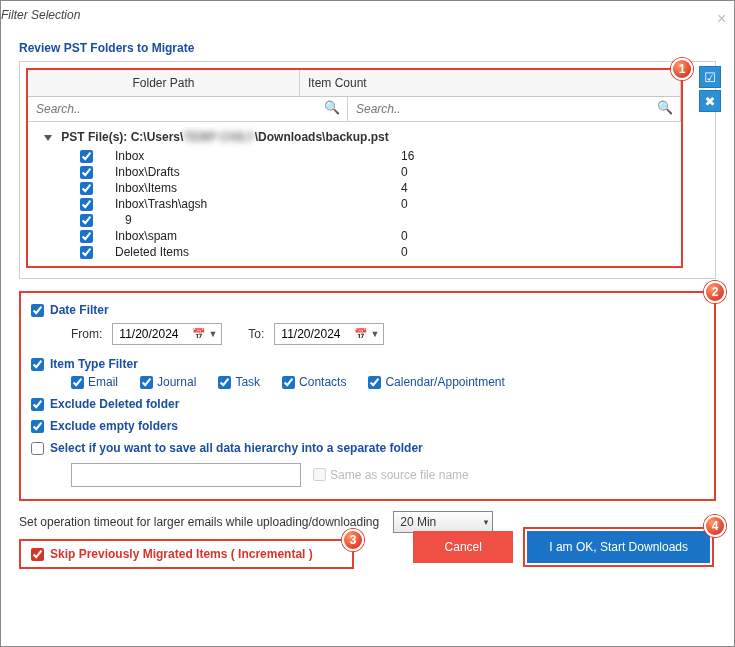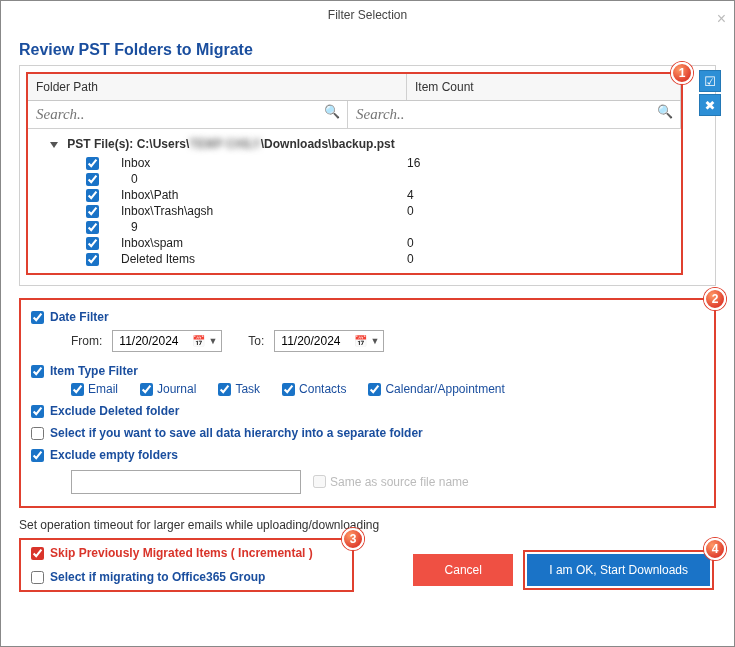--- a/index.html
+++ b/index.html
@@ -13,41 +13,41 @@
   .window {
     width: 735px;
     height: 647px;
     border: 1px solid #888;
     position: relative;
     background: #fff;
   }
   .titlebar {
     height: 28px;
     line-height: 28px;
-    text-align: center;
     font-size: 12px;
     color: #444;
     position: relative;
+    font-style: italic;
   }
   .titlebar .close {
     position: absolute;
     right: 8px;
     top: 4px;
     font-size: 16px;
     color: #bbb;
     cursor: pointer;
   }
   .content {
     padding: 10px 18px 12px 18px;
     position: relative;
   }
   .section-title {
     color: #1a4e9e;
     font-weight: bold;
-    font-size: 16px;
+    font-size: 12px;
     margin: 2px 0 6px 0;
   }
   
   .folder-panel {
     border: 1px solid #d0d0d0;
     padding: 6px 6px 10px 6px;
     position: relative;
   }
   .folder-inner {
     border: 2px solid #e0402f;
@@ -57,51 +57,50 @@
     display: flex;
     border-bottom: 1px solid #c8c8c8;
     background: #f7f7f7;
     font-size: 12px;
     color: #333;
   }
   .col-headers .hcell {
     padding: 6px 8px;
     border-right: 1px solid #d0d0d0;
   }
-  .hcell-path { width: 379px; padding-left: 70px; }
+  .hcell-path { width: 272px; padding-left: 70px; text-align: center; }
   .hcell-count { flex: 1; }
   .search-row {
     display: flex;
     border-bottom: 1px solid #d0d0d0;
   }
   .search-cell {
     position: relative;
     border-right: 1px solid #d0d0d0;
   }
   .search-cell input {
     width: 100%;
     border: none;
     padding: 5px 24px 5px 8px;
-    font-size: 15px;
+    font-size: 12px;
     font-style: italic;
     color: #0369a1;
     outline: none;
-    font-family: Liberation Serif, serif;
   }
   .search-cell .mag {
     position: absolute;
     right: 6px;
     top: 3px;
     color: #1a73c7;
     font-size: 13px;
   }
   .sc-path { width: 320px; }
   .sc-count { flex: 1; }
   .tree {
-    padding: 6px 4px 6px 18px;
+    padding: 6px 4px 6px 12px;
   }
   .tree-root {
     font-weight: bold;
     font-size: 12px;
     padding: 2px 0 4px 0;
   }
   .tree-root .arrow {
     display: inline-block;
     width: 0; height: 0;
     border-left: 4px solid transparent;
@@ -348,25 +347,26 @@
             <span>PST File(s): C:\Users\</span><span class="blur">TEMP CHILY</span><span>\Downloads\backup.pst</span>
           </div>
 
           <div class="tree-row">
             <input type="checkbox" class="chk" checked="" style="">
             <span class="label">Inbox</span>
             <span class="count">16</span>
           </div>
           <div class="tree-row">
             <input type="checkbox" class="chk" checked="" style="">
+            <span class="label">Inbox\Drafts</span>
             <span class="count">0</span>
           </div>
           <div class="tree-row">
             <input type="checkbox" class="chk" checked="" style="">
-            <span class="label">Inbox\Path</span>
+            <span class="label">Inbox\Items</span>
             <span class="count">4</span>
           </div>
           <div class="tree-row">
             <input type="checkbox" class="chk" checked="" style="">
             <span class="label">Inbox\Trash\agsh</span>
             <span class="count">0</span>
           </div>
           <div class="tree-row">
             <input type="checkbox" class="chk" checked="" style="">
             <span class="count">9</span>
@@ -432,50 +432,50 @@
             <input type="checkbox" checked="" style="">
             <span>Calendar/Appointment</span>
           </label>
       </div>
 
       <div class="opt-line">
         <input type="checkbox" checked="" style="">
         <span>Exclude Deleted folder</span>
       </div>
       <div class="opt-line">
+        <input type="checkbox" checked="" style="">
+        <span>Exclude empty folders</span>
+      </div>
+      <div class="opt-line">
         <input type="checkbox" style="">
         <span>Select if you want to save all data hierarchy into a separate folder</span>
-      </div>
-      <div class="opt-line">
-        <input type="checkbox" checked="" style="">
-        <span>Exclude empty folders</span>
       </div>
       <div class="sep-input-row">
         <input class="sep-input" style="">
         <span class="disabled-text">
           <input type="checkbox" disabled="" style="">
           <span>Same as source file name</span>
         </span>
       </div>
     </div>
 
     <div class="timeout-row">
       <span>Set operation timeout for larger emails while uploading/downloading</span>
+      <span class="combo">
+        <span>20 Min</span>
+        <span class="drop">▾</span>
+      </span>
     </div>
 
     <div class="inc-box">
       <div class="callout" style="top:-12px; right:-12px;">3</div>
       <div class="inc-line1">
         <input type="checkbox" class="redchk" checked="" style="">
         <span>Skip Previously Migrated Items ( Incremental )</span>
       </div>
-      <div class="inc-line2">
-        <input type="checkbox" style="">
-        <span>Select if migrating to Office365 Group</span>
-      </div>
     </div>
 
     <div class="btn-row">
       <div class="btn btn-cancel">Cancel</div>
       <div class="btn-start-wrap">
         <div class="callout" style="top:-14px; right:-14px;">4</div>
         <div class="btn btn-start">I am OK, Start Downloads</div>
       </div>
     </div>
 

